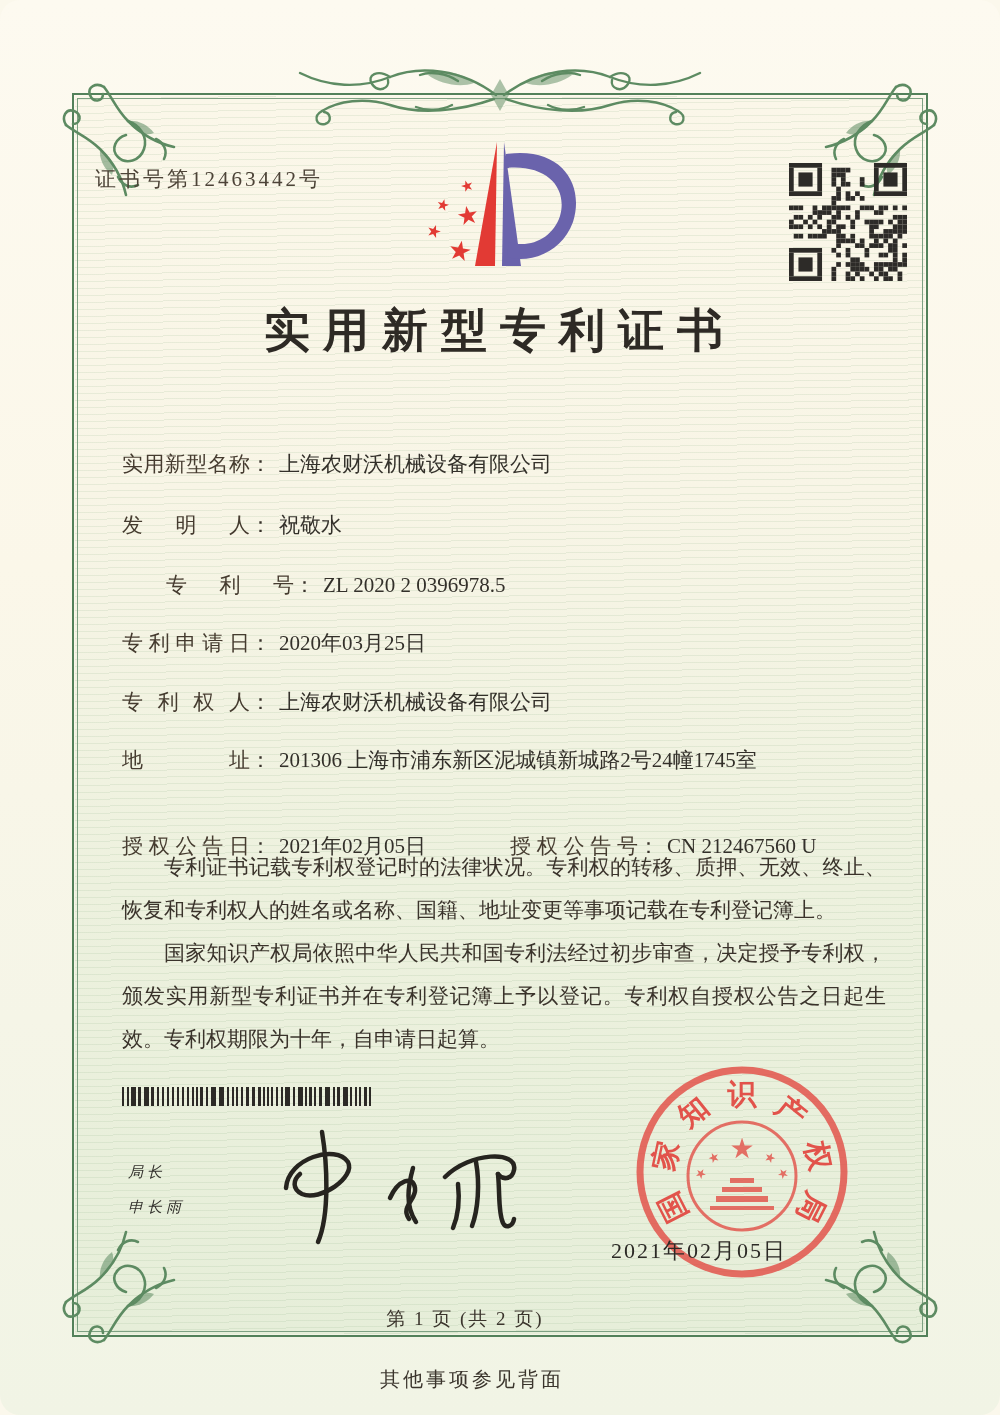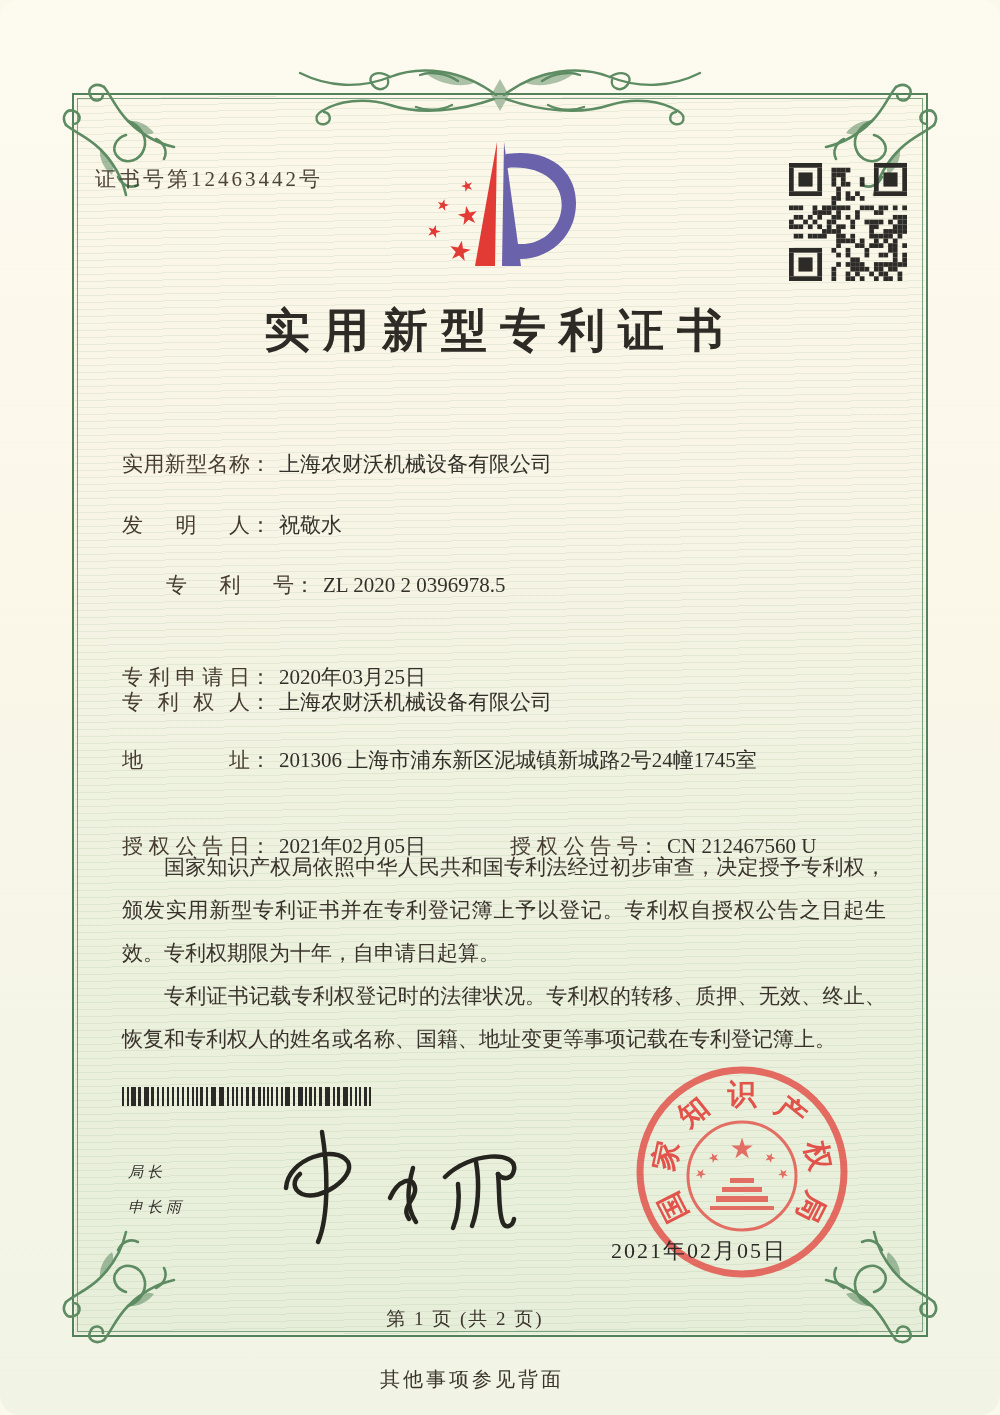--- a/index.html
+++ b/index.html
@@ -340,39 +340,39 @@
 
   <div class="row" style="top:450px;">
     <span class="lab">实用新型名称</span><span>：</span><span class="val">上海农财沃机械设备有限公司</span>
   </div>
   <div class="row" style="top:511px;">
     <span class="lab">发明人</span><span>：</span><span class="val">祝敬水</span>
   </div>
   <div class="row" style="top:571px;margin-left:44px;">
     <span class="lab">专利号</span><span>：</span><span class="val">ZL 2020 2 0396978.5</span>
   </div>
-  <div class="row" style="top:629px;margin-top:34px;">
+  <div class="row" style="top:629px;">
     <span class="lab">专利申请日</span><span>：</span><span class="val">2020年03月25日</span>
   </div>
   <div class="row" style="top:688px;">
     <span class="lab">专利权人</span><span>：</span><span class="val">上海农财沃机械设备有限公司</span>
   </div>
   <div class="row" style="top:746px;">
     <span class="lab">地址</span><span>：</span><span class="val">201306 上海市浦东新区泥城镇新城路2号24幢1745室</span>
   </div>
   <div class="row" style="top:832px;">
     <span class="lab">授权公告日</span><span>：</span><span class="val">2021年02月05日</span>
     <span class="pair2">
       <span class="lab">授权公告号</span><span>：</span><span class="val">CN 212467560 U</span>
     </span>
   </div>
 
   <div class="paras">
+    <p>专利证书记载专利权登记时的法律状况。专利权的转移、质押、无效、终止、恢复和专利权人的姓名或名称、国籍、地址变更等事项记载在专利登记簿上。</p>
     <p>国家知识产权局依照中华人民共和国专利法经过初步审查，决定授予专利权，颁发实用新型专利证书并在专利登记簿上予以登记。专利权自授权公告之日起生效。专利权期限为十年，自申请日起算。</p>
-    <p>专利证书记载专利权登记时的法律状况。专利权的转移、质押、无效、终止、恢复和专利权人的姓名或名称、国籍、地址变更等事项记载在专利登记簿上。</p>
   </div>
 
   <div class="barcode" id="barcode">
       <span style="left:0px;width:2px"></span>
       <span style="left:5px;width:2px"></span>
       <span style="left:9px;width:5px"></span>
       <span style="left:16px;width:3px"></span>
       <span style="left:22px;width:5px"></span>
       <span style="left:29px;width:3px"></span>
       <span style="left:35px;width:2px"></span>

